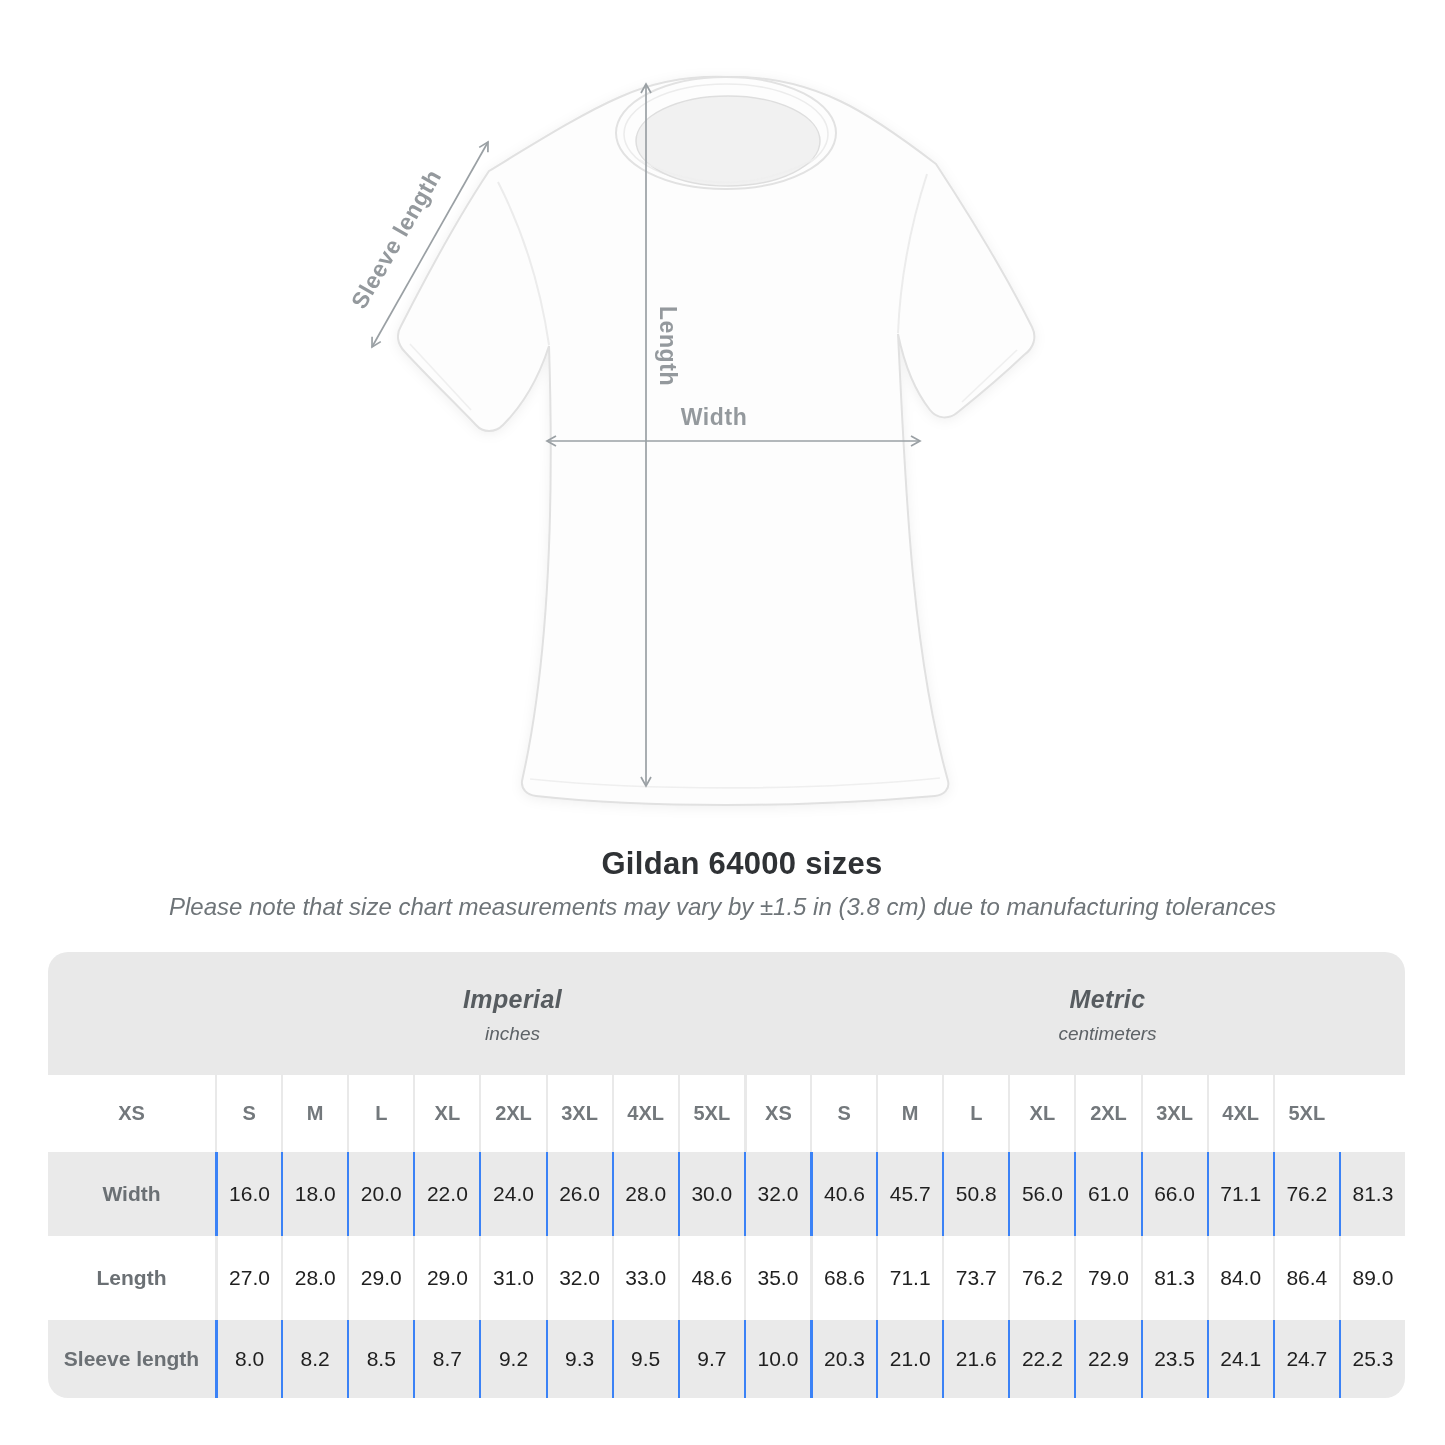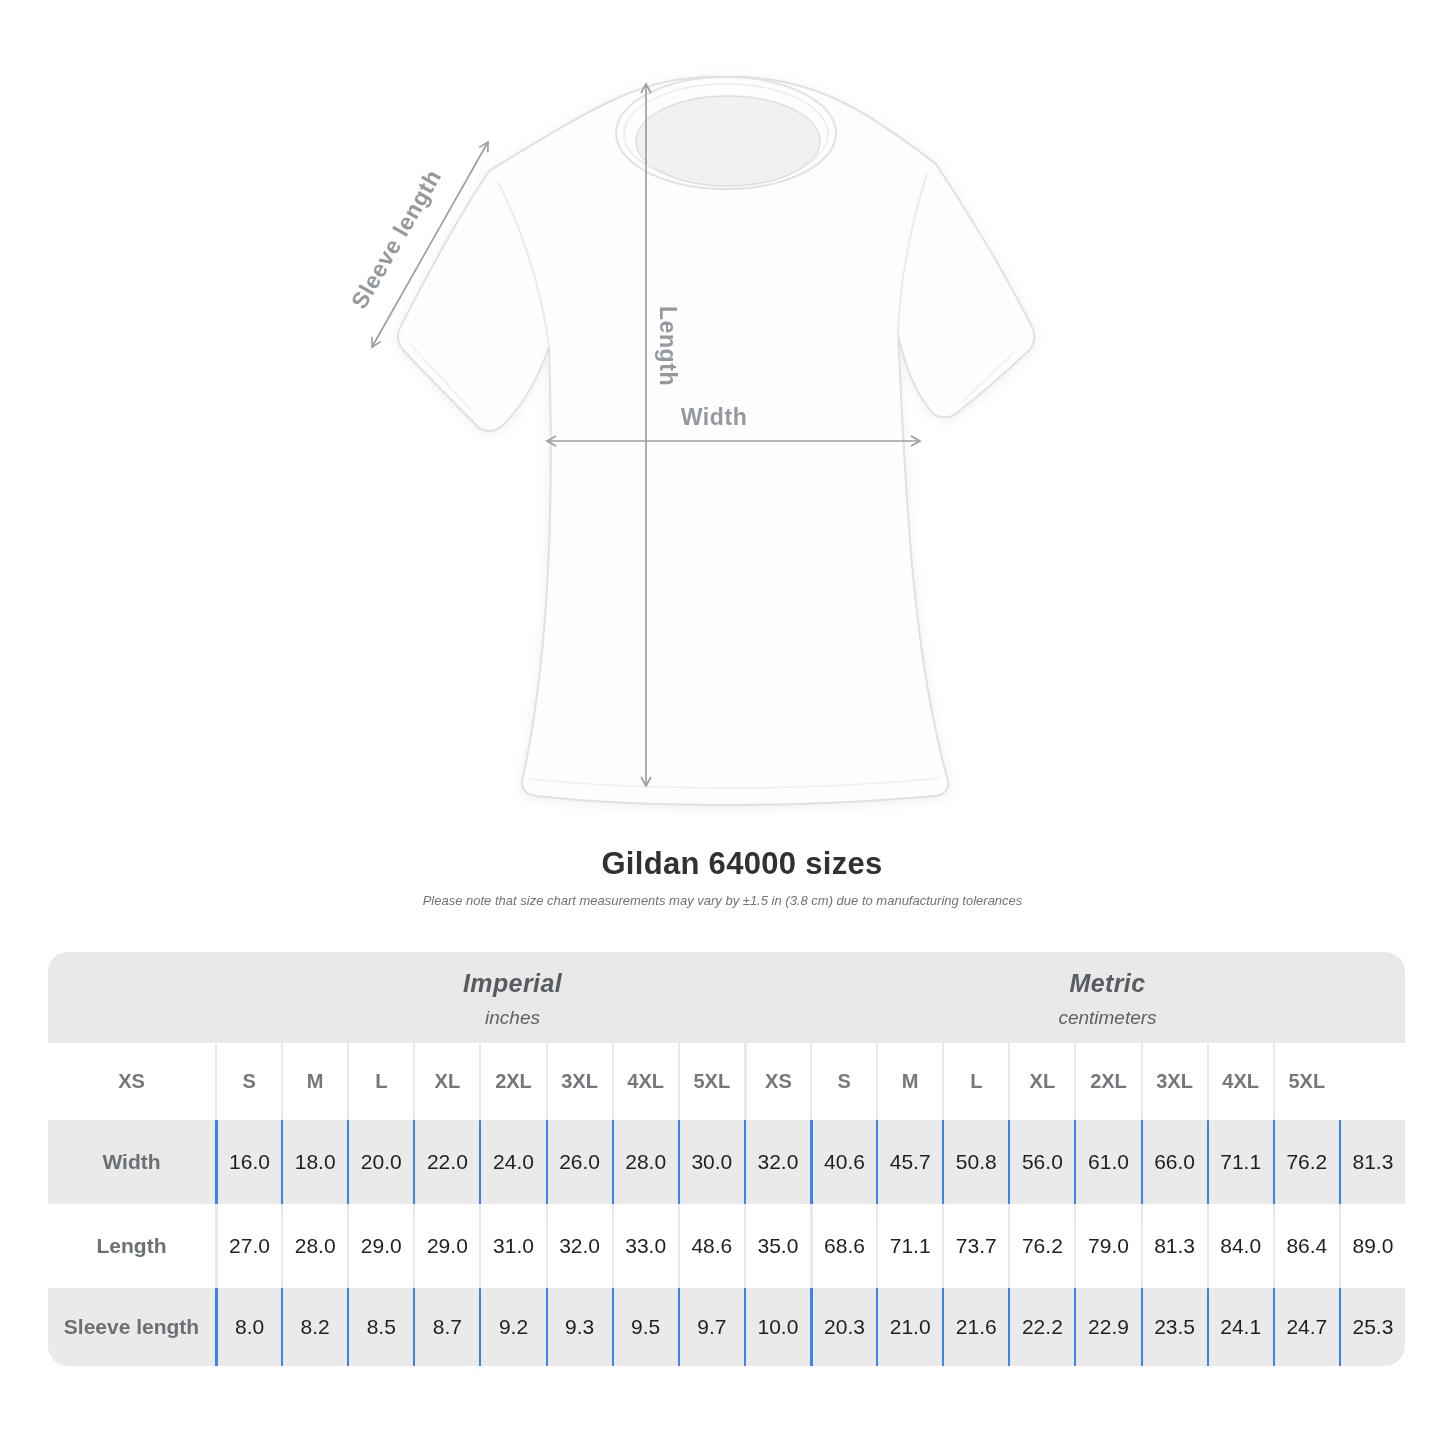--- a/index.html
+++ b/index.html
@@ -11,25 +11,25 @@
   .shirt{fill:#fdfdfd;stroke:#e1e1e1;stroke-width:2;filter:drop-shadow(0 2px 6px rgba(0,0,0,0.06));}
   .seam{fill:none;stroke:#ececec;stroke-width:2;}
   .seam-light{fill:none;stroke:#efefef;stroke-width:1.6;}
   .dim{stroke:#9aa0a4;stroke-width:1.7;}
   .dimlabel{fill:#94999d;font-weight:bold;font-size:23px;letter-spacing:0.6px;
             font-family:"Liberation Sans",sans-serif;}
 
   
   .title-block{position:absolute;left:0;top:846px;width:1445px;text-align:center;}
   .main-title{margin:0;font-size:31px;font-weight:bold;color:#2f3235;letter-spacing:0.3px;padding-left:39px;}
-  .subtitle{margin:11px 0 0 0;font-size:13px;font-style:italic;color:#6e7478;}
+  .subtitle{margin:11px 0 0 0;font-size:24px;font-style:italic;color:#6e7478;}
 
   
   .size-table{position:absolute;left:48px;top:952px;width:1357px;border-radius:20px;overflow:hidden;}
-  .band{height:91px;background:#e9e9e9;display:flex;align-items:stretch;}
+  .band{height:123px;background:#e9e9e9;display:flex;align-items:stretch;}
   .band-spacer{width:167px;}
   .band-group{flex:1;display:flex;flex-direction:column;justify-content:center;align-items:center;padding-top:2px;}
   .group-name{font-size:25px;font-weight:bold;font-style:italic;color:#575c60;letter-spacing:0.4px;}
   .group-unit{margin-top:9px;font-size:19px;font-style:italic;color:#5d6266;}
 
   .trow{display:grid;grid-template-columns:167px repeat(18,1fr);}
   .header-row{height:77px;background:#ffffff;}
   .row-h0{height:84px;}
   .row-h1{height:84px;}
   .row-h2{height:78px;}

